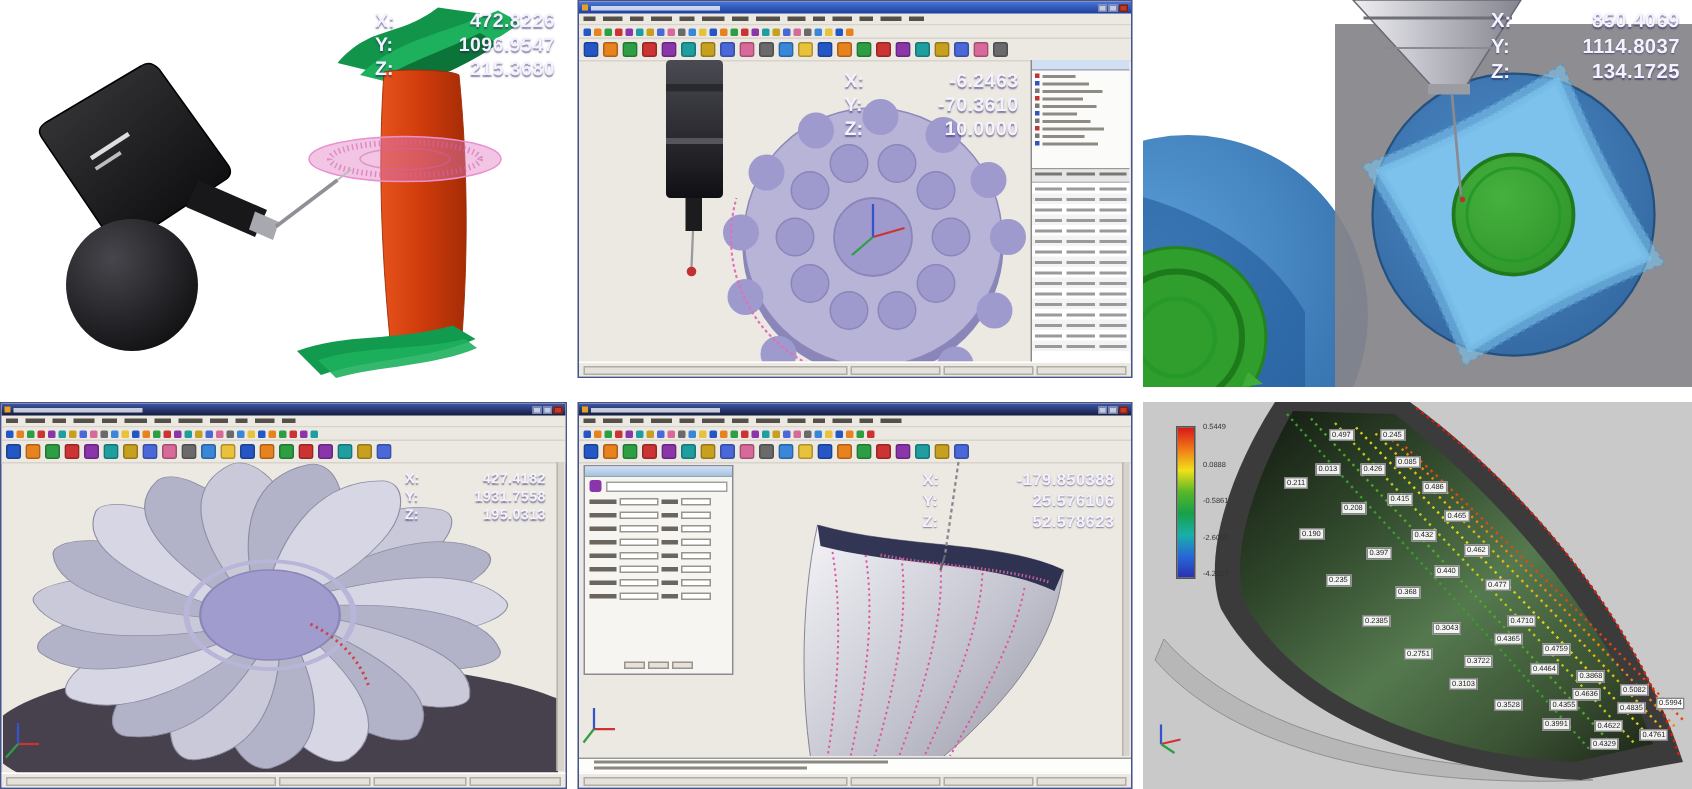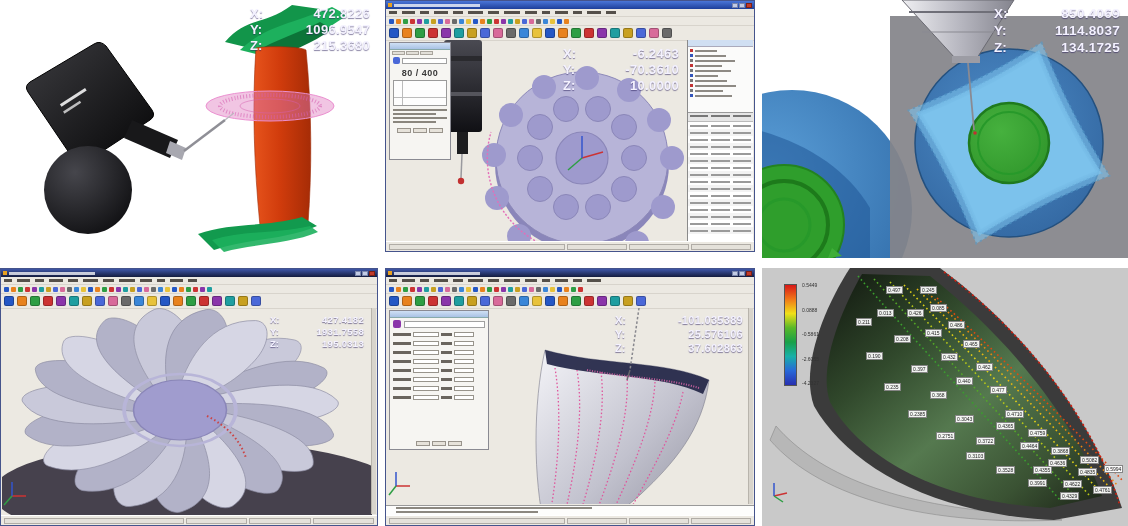--- a/index.html
+++ b/index.html
@@ -288,45 +288,20 @@
         <g>
           <rect x="57" y="0" width="38" height="92" rx="3" fill="url(#pg2)"></rect>
           <rect x="57" y="16" width="38" height="5" fill="#2a2a2e"></rect>
           <rect x="57" y="52" width="38" height="4" fill="#55555c"></rect>
           <rect x="70" y="92" width="11" height="22" fill="#1c1c1e"></rect>
           <line x1="75" y1="114" x2="74" y2="138" stroke="#99999e" stroke-width="1.5"></line>
           <circle cx="74" cy="141" r="3.2" fill="#c23030"></circle>
         </g>
       </svg>
 
-      <div class="dlg" style="left:2px;top:2px;width:62px;height:118px;">
-        <div class="dhead"></div>
-        <div class="dtabs">
-            <i></i>
-            <i></i>
-            <i></i>
-          </div>
-        <div style="display:flex;align-items:center;padding:1px 3px;">
-          <span style="width:7px;height:7px;background:#4a68d8;border-radius:2px;"></span>
-          <span style="flex:1;height:4px;margin-left:2px;background:#fff;border:1px solid #a0a0a0;"></span>
-        </div>
-        <div class="counter">80 / 400</div>
-        <div class="graphbox"></div>
-        <div class="tlines">
-            <i></i>
-            <i></i>
-            <i></i>
-            <i></i>
-          </div>
-        <div class="dbtns">
-            <i></i>
-            <i></i>
-            <i></i>
-          </div>
-      </div>
 
       <div class="dock">
         <div class="dockhead"></div>
         <div class="treerows">
             <div class="treerow">
               <b style="background: rgb(194, 51, 51);"></b>
               <i style="width: 22px;"></i>
             </div>
             <div class="treerow">
               <b style="background: rgb(51, 85, 187);"></b>
@@ -861,29 +836,29 @@
             <i></i>
             <i></i>
             <i></i>
           </div>
       </div>
 
       <div class="scrollstrip" style="right:0;"></div>
       <div class="coords" style="right:10px;top:5px;width:128px;font-size:11px;line-height:14px;">
         <div class="crow">
             <b class="cl" style="width:14px">X:</b>
-            <b class="cv">-101.035389</b>
+            <b class="cv">-179.850388</b>
           </div>
         <div class="crow">
             <b class="cl" style="width:14px">Y:</b>
             <b class="cv">25.576106</b>
           </div>
         <div class="crow">
             <b class="cl" style="width:14px">Z:</b>
-            <b class="cv">37.602863</b>
+            <b class="cv">52.578623</b>
           </div>
       </div>
     </div>
     <div class="logpanel" style="top:236px;height:10px;">
         <i></i>
         <i></i>
       </div>
     <div class="statusbar">
         <i></i>
         <i></i>

